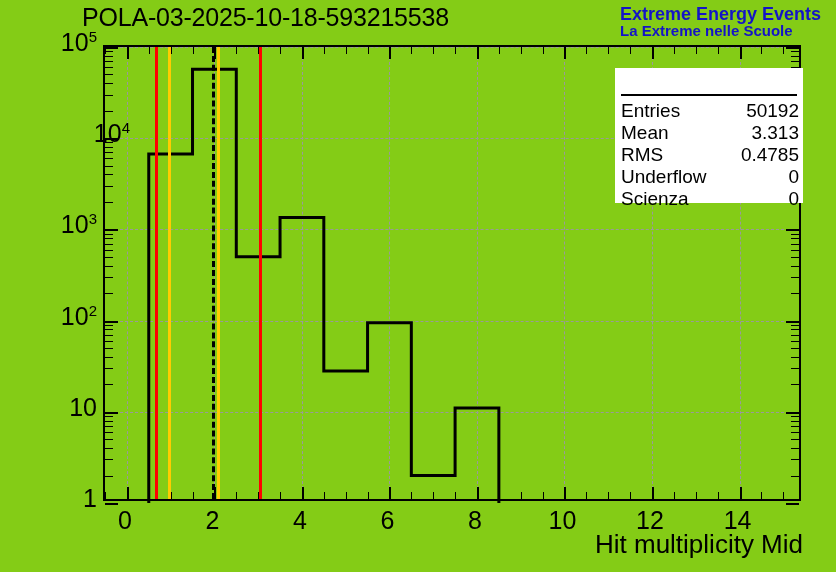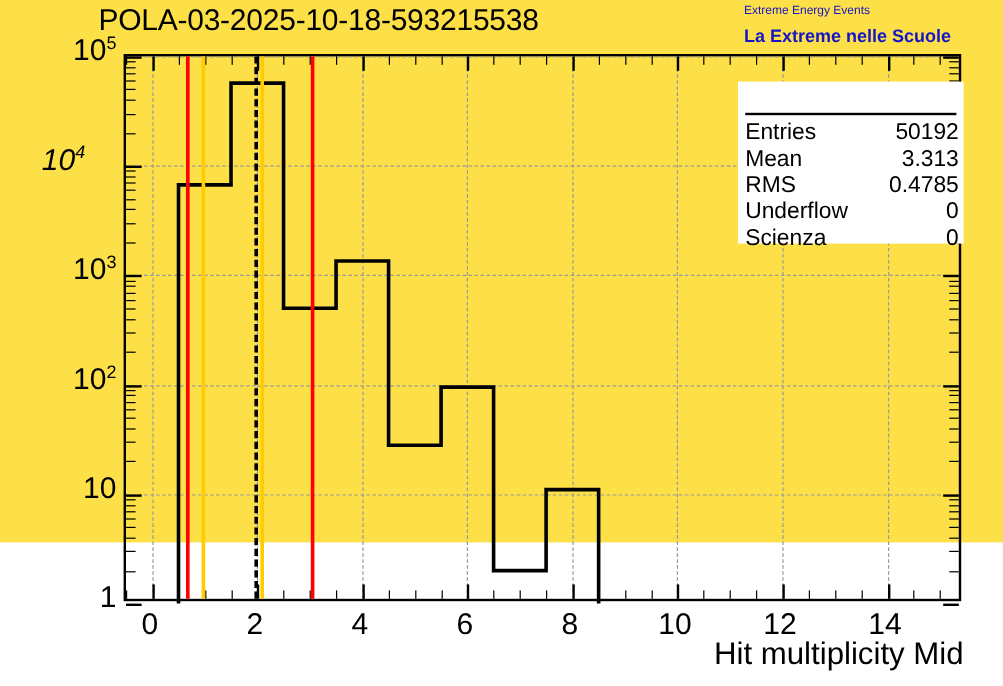--- a/index.html
+++ b/index.html
@@ -1,33 +1,33 @@
 <!DOCTYPE html>
 <html><head>
 <meta charset="utf-8">
 <style>
   html,body{margin:0;padding:0;background:#ffffff;}
   body{width:836px;height:572px;overflow:hidden;font-family:"Liberation Sans",sans-serif;}
-  #root{position:relative;width:836px;height:452px;background:#fde047;}
+  #root{position:relative;width:836px;height:572px;background:#84cc16;}
 
   
   #plot-title{
     position:absolute;left:82px;top:3px;
     font-size:25px;color:#000;white-space:nowrap;letter-spacing:-0.2px;
   }
 
   
   #eee-logo{position:absolute;left:536px;top:2px;width:298px;height:40px;}
   #eee-letters{
     position:absolute;left:0px;top:1px;
     font-size:34px;font-weight:bold;color:#1414c8;
     letter-spacing:-2px;font-family:"Liberation Sans",sans-serif;
     line-height:34px;
   }
-  #eee-line1{position:absolute;left:84px;top:2px;font-size:10px;color:#1414c8;font-weight:normal;white-space:nowrap;}
+  #eee-line1{position:absolute;left:84px;top:2px;font-size:18px;color:#1414c8;font-weight:bold;white-space:nowrap;}
   #eee-line2{position:absolute;left:84px;top:20px;font-size:15px;color:#1414c8;font-weight:bold;white-space:nowrap;}
 
   
   #frame{
     position:absolute;left:103px;top:45px;width:698px;height:456px;
     border:2px solid #000;box-sizing:border-box;
   }
   .gridline-h{position:absolute;left:0;width:100%;border-top:1px dashed #9a9a9a;height:0;}
   .gridline-v{position:absolute;top:0;height:100%;border-left:1px dashed #9a9a9a;width:0;}
 
@@ -276,21 +276,21 @@
       <div class="xlabel" style="left: 474.975px; top: 506px;">8</div>
       <div class="xlabel" style="left: 562.498px; top: 506px;">10</div>
       <div class="xlabel" style="left: 650.022px; top: 506px;">12</div>
       <div class="xlabel" style="left: 737.545px; top: 506px;">14</div>
     </div>
   <div id="ytick-label-layer">
       <div class="ylabel" style="right: 739px; top: 484px;">1</div>
       <div class="ylabel" style="right: 739px; top: 392.8px;">10</div>
       <div class="ylabel" style="right: 739px; top: 301.6px;">10<sup>2</sup></div>
       <div class="ylabel" style="right: 739px; top: 210.4px;">10<sup>3</sup></div>
-      <div class="ylabel" style="right: 765px; top: 119.2px; font-style: italic;">10<sup>4</sup></div>
+      <div class="ylabel" style="right: 706px; top: 119.2px;">10<sup>4</sup></div>
       <div class="ylabel" style="right: 739px; top: 28px;">10<sup>5</sup></div>
     </div>
   <div id="xaxis-title">Hit multiplicity Mid</div>
 
   <div id="stats-box">
     <div id="stats-rule"></div>
     <div id="stats-rows">
         <div class="stats-row" style="top: 32px;">
           <span class="stats-key">Entries</span>
           <span class="stats-val">50192</span>

